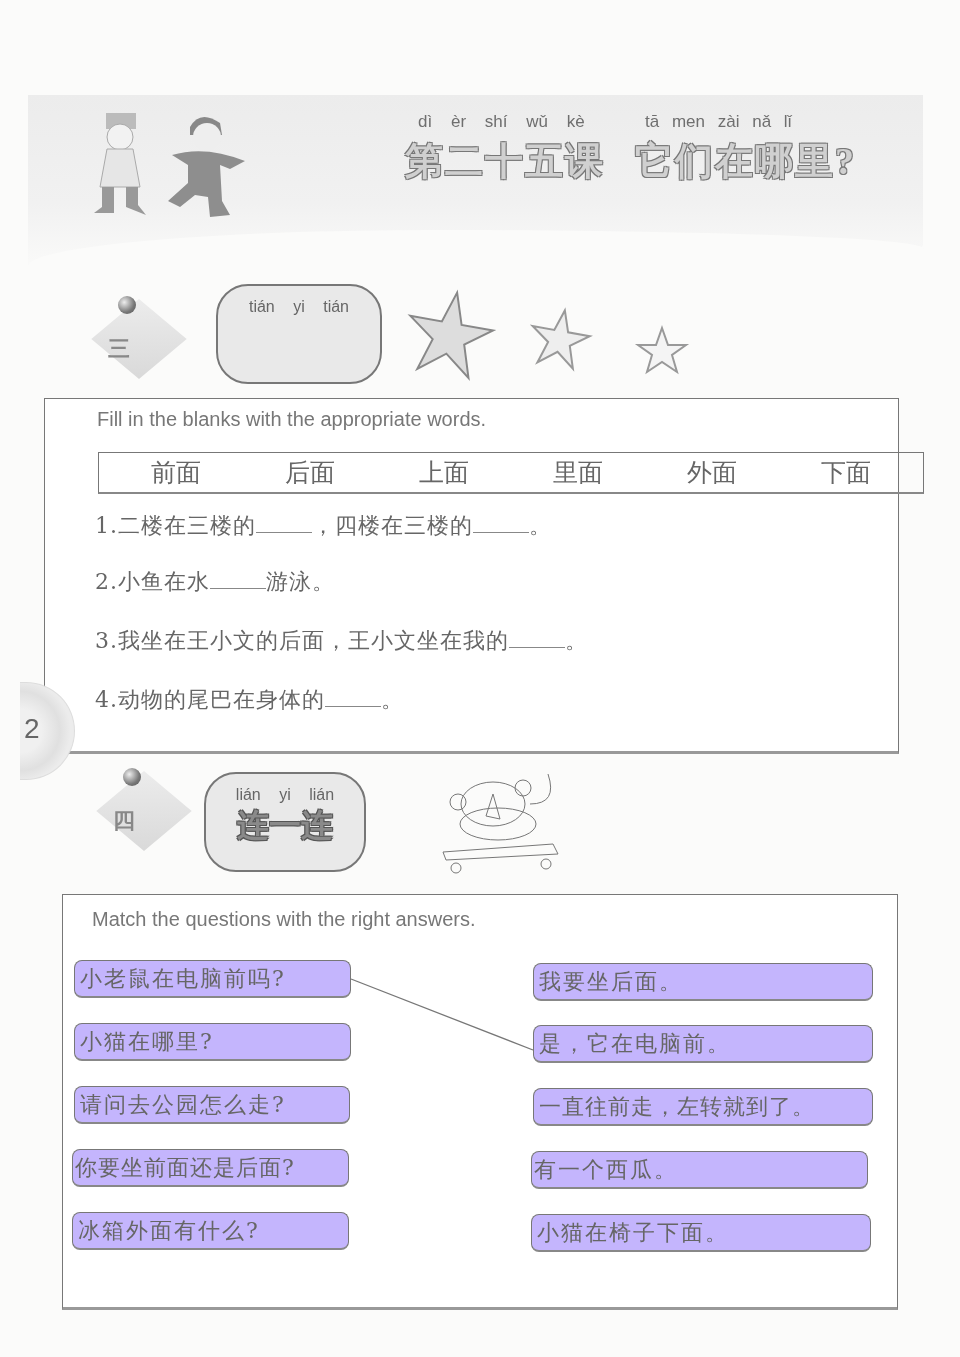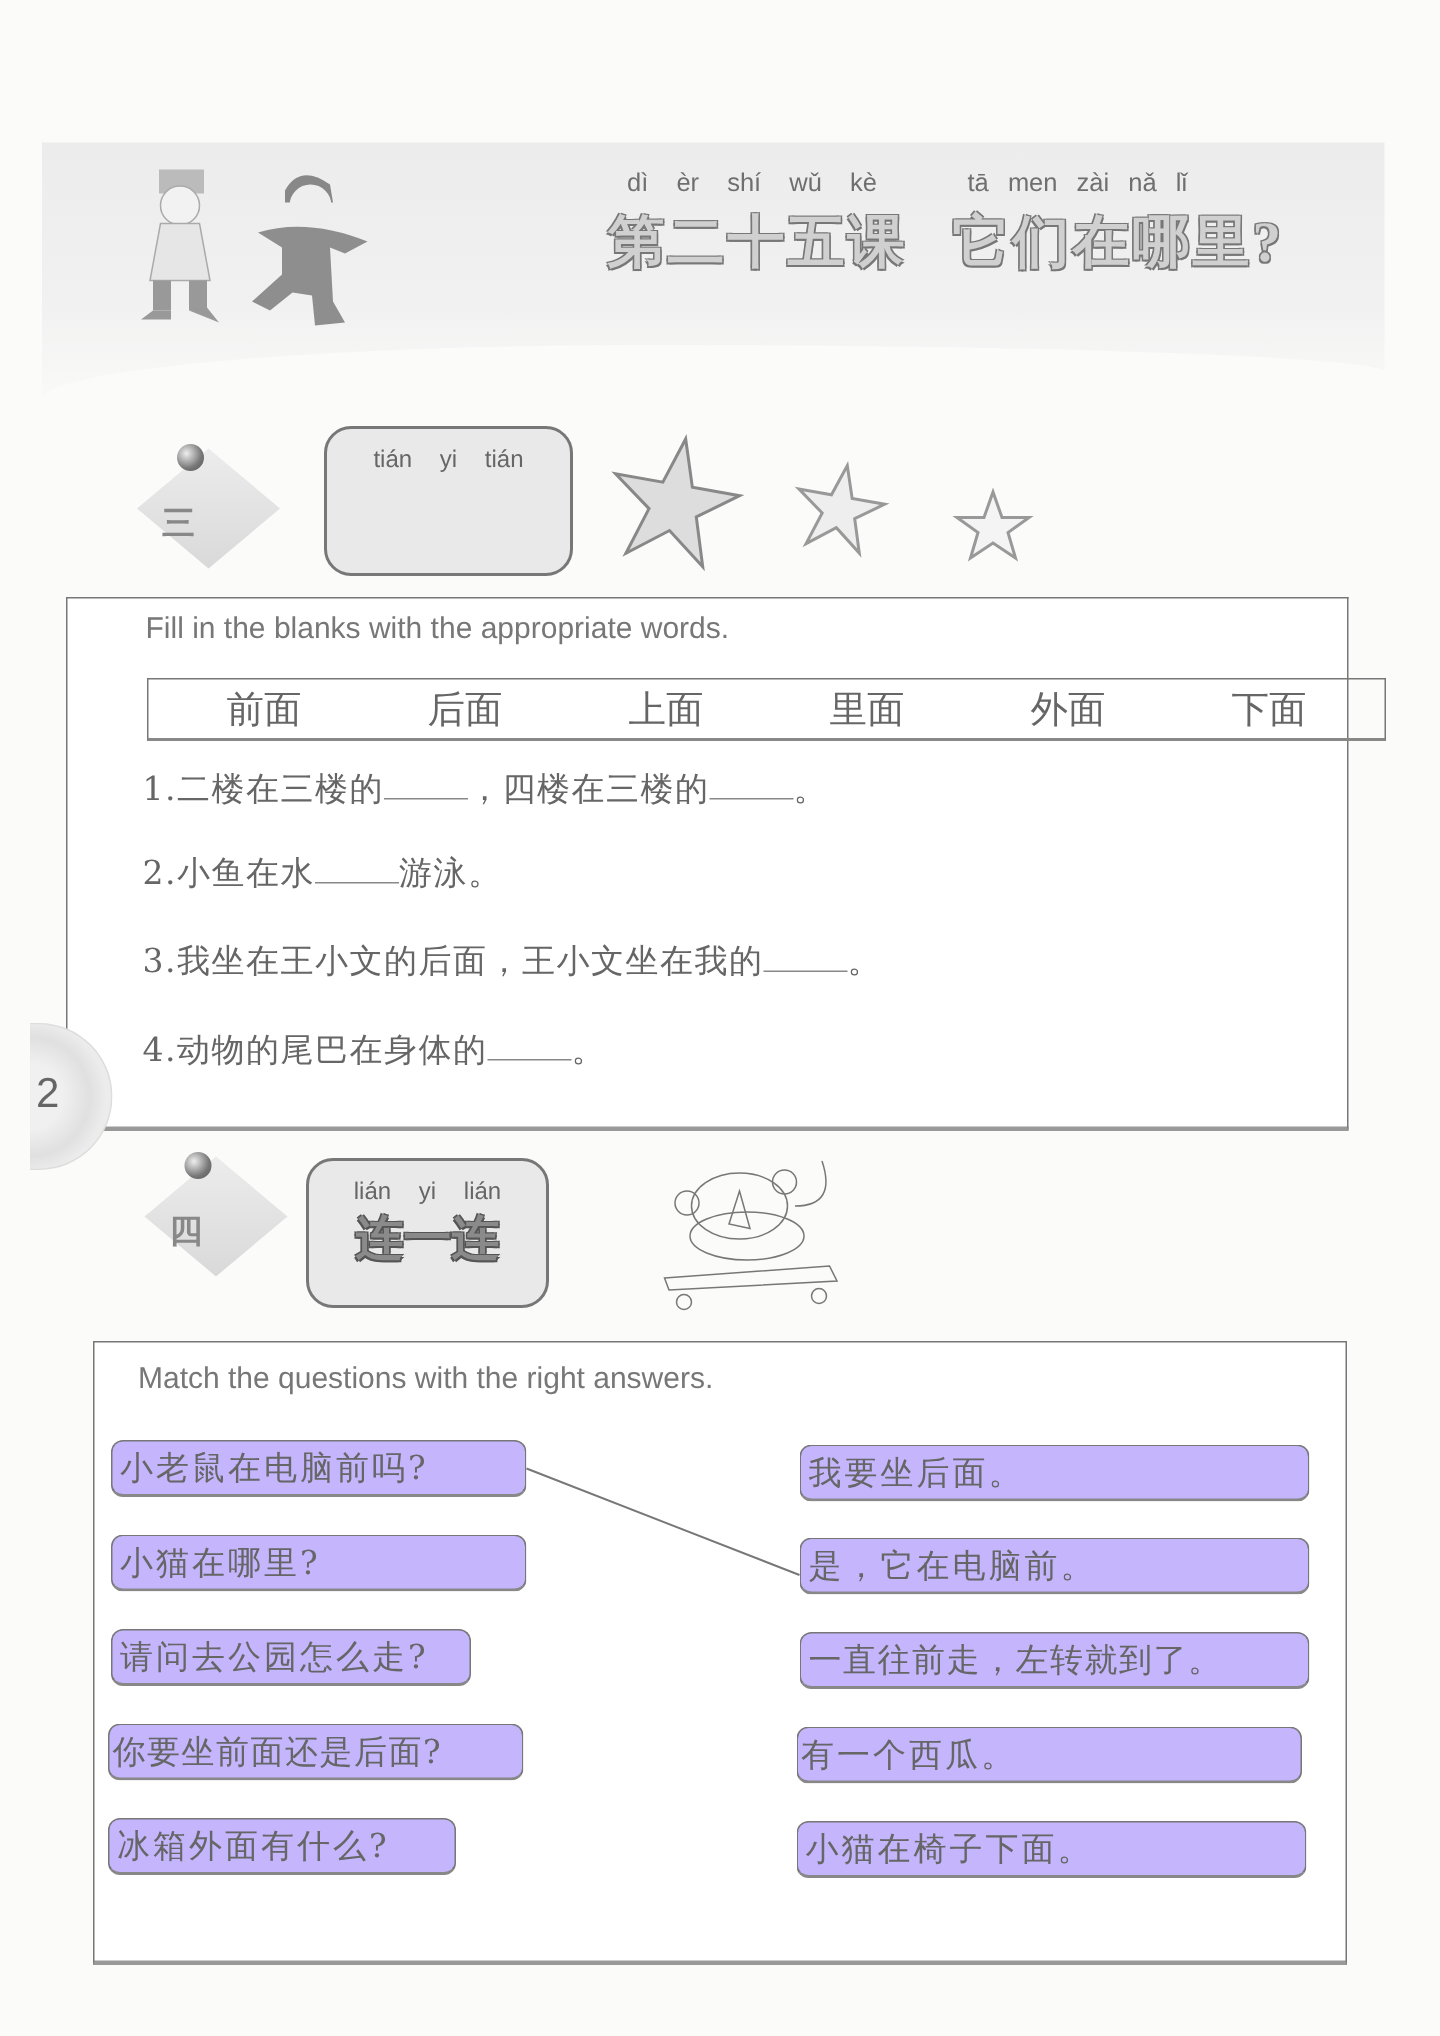--- a/index.html
+++ b/index.html
@@ -39,21 +39,21 @@
   }
   .badge-tag .ball {
     position: absolute; left: 28px; top: 0px; width: 18px; height: 18px;
     border-radius: 50%; background: radial-gradient(circle at 35% 35%, #eee, #777 60%, #555);
   }
   .badge-tag .num {
     position: absolute; left: 0; top: 38px; width: 58px; text-align: center;
     font-size: 22px; font-weight: bold; color: #888;
   }
   .title-box {
-    border: 2px solid #777; border-radius: 18px; background: #e9e9e9;
+    border: 2px solid #777; border-radius: 32px; background: #e9e9e9;
     text-align: center;
   }
   .title-box .py { font-family: "Liberation Sans", sans-serif; font-size: 16px; color: #666; margin-top: 12px; word-spacing: 14px; }
   .title-box .cn {
     font-size: 32px; font-weight: bold; color: #8a8a8a; margin-top: 0px;
     text-shadow: -1px -1px 0 #555, 1px -1px 0 #555, -1px 1px 0 #555, 1px 1px 0 #555;
   }
 
   
   .box {
@@ -176,23 +176,23 @@
   <path d="M5 88 L115 80 L120 90 L8 96 Z" fill="none" stroke="#777"></path>
   <circle cx="18" cy="104" r="5" fill="none" stroke="#777"></circle>
   <circle cx="108" cy="100" r="5" fill="none" stroke="#777"></circle>
 </svg>
 
 <div class="abs box" style="left:62px;top:894px;width:834px;height:412px"></div>
 <div class="abs instr" style="left:92px;top:908px">Match the questions with the right answers.</div>
 
 <div class="match-item" style="left:74px;top:960px;width:277px">小老鼠在电脑前吗?</div>
 <div class="match-item" style="left:74px;top:1023px;width:277px">小猫在哪里?</div>
-<div class="match-item" style="left:74px;top:1086px;width:240px">请问去公园怎么走?</div>
+<div class="match-item" style="left:74px;top:1086px;width:276px">请问去公园怎么走?</div>
 <div class="match-item" style="left:72px;top:1149px;width:277px;padding-left:2px;letter-spacing:1px">你要坐前面还是后面?</div>
-<div class="match-item" style="left:72px;top:1212px;width:232px">冰箱外面有什么?</div>
+<div class="match-item" style="left:72px;top:1212px;width:277px">冰箱外面有什么?</div>
 
 <div class="match-item" style="left:533px;top:963px;width:340px">我要坐后面。</div>
 <div class="match-item" style="left:533px;top:1025px;width:340px">是，它在电脑前。</div>
 <div class="match-item" style="left:533px;top:1088px;width:340px;letter-spacing:1px">一直往前走，左转就到了。</div>
 <div class="match-item" style="left:531px;top:1151px;width:337px;padding-left:2px">有一个西瓜。</div>
 <div class="match-item" style="left:531px;top:1214px;width:340px">小猫在椅子下面。</div>
 
 <svg class="abs" style="left:0;top:0;pointer-events:none" width="960" height="1357">
   <line x1="351" y1="979" x2="533" y2="1050" stroke="#777" stroke-width="1.3"></line>
 </svg>

